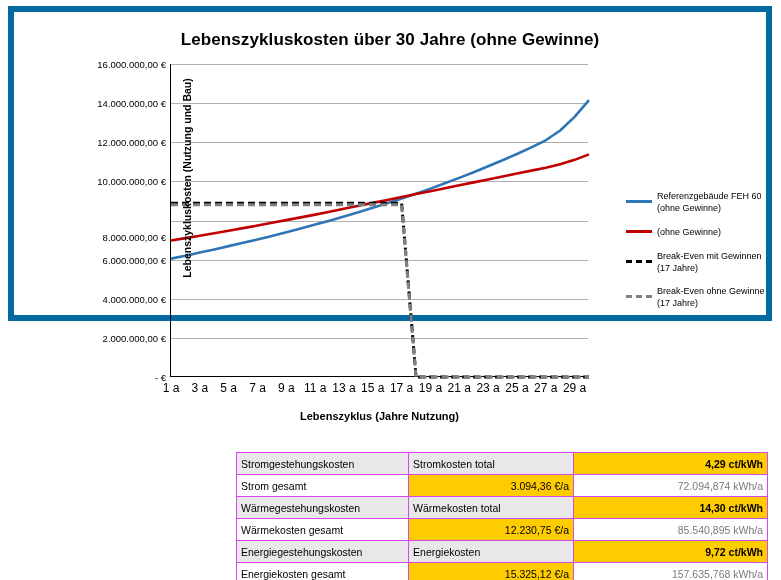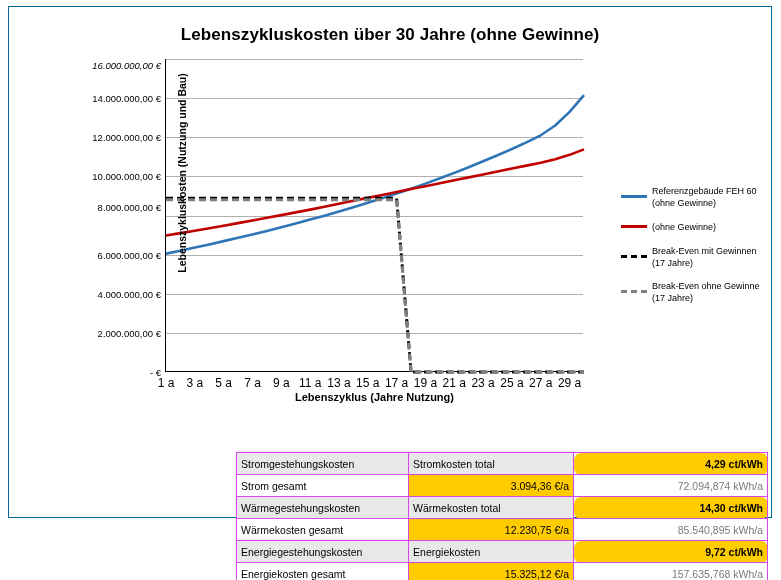--- a/index.html
+++ b/index.html
@@ -14,22 +14,22 @@
     position: relative;
     overflow: hidden;
   }
 
   
   #chart-panel {
     position: absolute;
     left: 8px;
     top: 6px;
     width: 764px;
-    height: 512px;
-    border: 1px solid #0369a1;
+    height: 315px;
+    border: 6px solid #0369a1;
     background: #ffffff;
     box-sizing: border-box;
   }
 
   #chart-title {
     position: absolute;
     left: 0;
     top: 18px;
     width: 100%;
     text-align: center;
@@ -90,21 +90,21 @@
     font-size: 12px;
     color: #000000;
     white-space: nowrap;
     transform: translateX(-50%);
   }
 
   #x-axis-title {
     position: absolute;
     left: 0;
     top: 100%;
-    margin-top: 20px;
+    margin-top: 34px;
     width: 100%;
     text-align: center;
     font-size: 11px;
     font-weight: bold;
     color: #000000;
   }
 
   #series-svg {
     position: absolute;
     left: 0;
@@ -159,21 +159,21 @@
     color: #000000;
   }
   td {
     border: 1px solid #d946ef;
     padding: 2px 4px;
     height: 17px;
     white-space: nowrap;
   }
   .c1 { width: 168px; }
   .c2 { width: 164px; }
-  .c3 { width: 196px; border-radius: 7px; }
+  .c3 { width: 196px; }
   .hdr-gray { background: #e8e8e8; font-weight: normal; }
   .yellow { background: #ffcc00; }
   .right { text-align: right; }
   .center { text-align: left; }
   .bold { font-weight: bold; }
   .gray-text { color: #7a7a7a; }
 </style>
 </head>
 <body>
 
@@ -190,25 +190,25 @@
         <div class="gridline" style="top: 117.375px;"></div>
         <div class="gridline" style="top: 78.25px;"></div>
         <div class="gridline" style="top: 39.125px;"></div>
         <div class="gridline" style="top: 0px;"></div>
       </div>
     <div id="y-ticks">
         <div class="y-tick-label" style="top: 313px;">-  €</div>
         <div class="y-tick-label" style="top: 273.875px;">2.000.000,00 €</div>
         <div class="y-tick-label" style="top: 234.75px;">4.000.000,00 €</div>
         <div class="y-tick-label" style="top: 195.625px;">6.000.000,00 €</div>
-        <div class="y-tick-label" style="top: 148px;">8.000.000,00 €</div>
+        <div class="y-tick-label" style="top: 173px;">8.000.000,00 €</div>
         <div class="y-tick-label" style="top: 117.375px;">10.000.000,00 €</div>
         <div class="y-tick-label" style="top: 78.25px;">12.000.000,00 €</div>
         <div class="y-tick-label" style="top: 39.125px; text-align: right;">14.000.000,00 €</div>
-        <div class="y-tick-label" style="top: 6px; font-style: italic;">16.000.000,00 €</div>
+        <div class="y-tick-label" style="top: 0px;">16.000.000,00 €</div>
       </div>
     <div id="x-ticks">
         <div class="x-tick-label" style="left: 0px;">1 a</div>
         <div class="x-tick-label" style="left: 28.8276px;">3 a</div>
         <div class="x-tick-label" style="left: 57.6552px;">5 a</div>
         <div class="x-tick-label" style="left: 86.4828px;">7 a</div>
         <div class="x-tick-label" style="left: 115.31px;">9 a</div>
         <div class="x-tick-label" style="left: 144.138px; text-align: center;">11 a</div>
         <div class="x-tick-label" style="left: 172.966px;">13 a</div>
         <div class="x-tick-label" style="left: 201.793px;">15 a</div>

